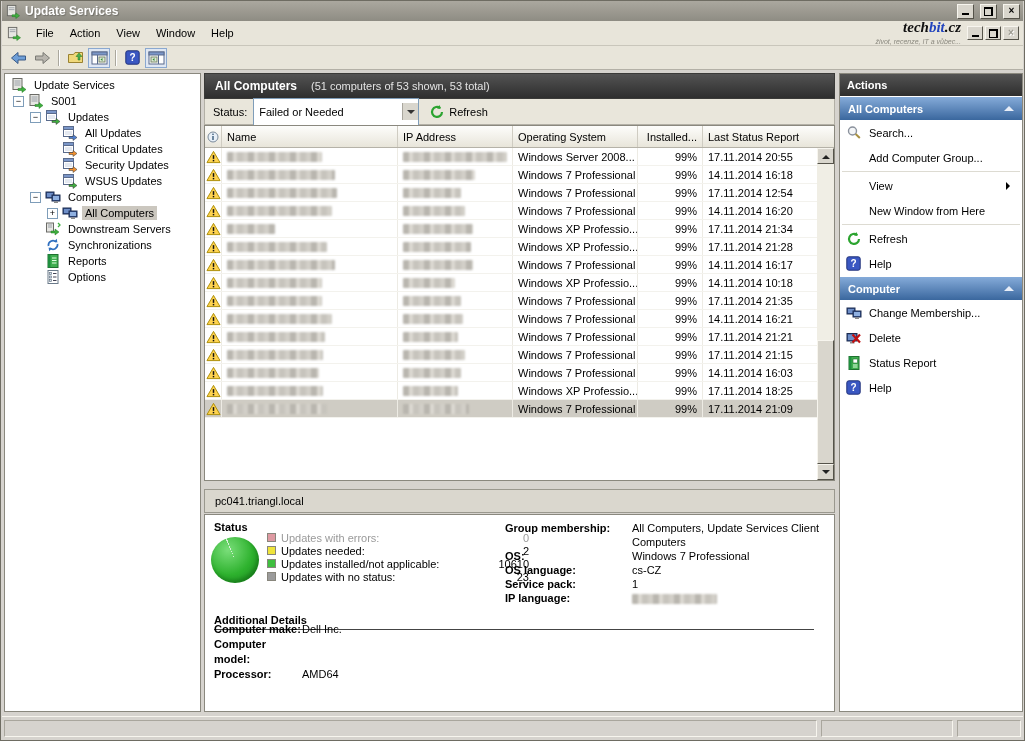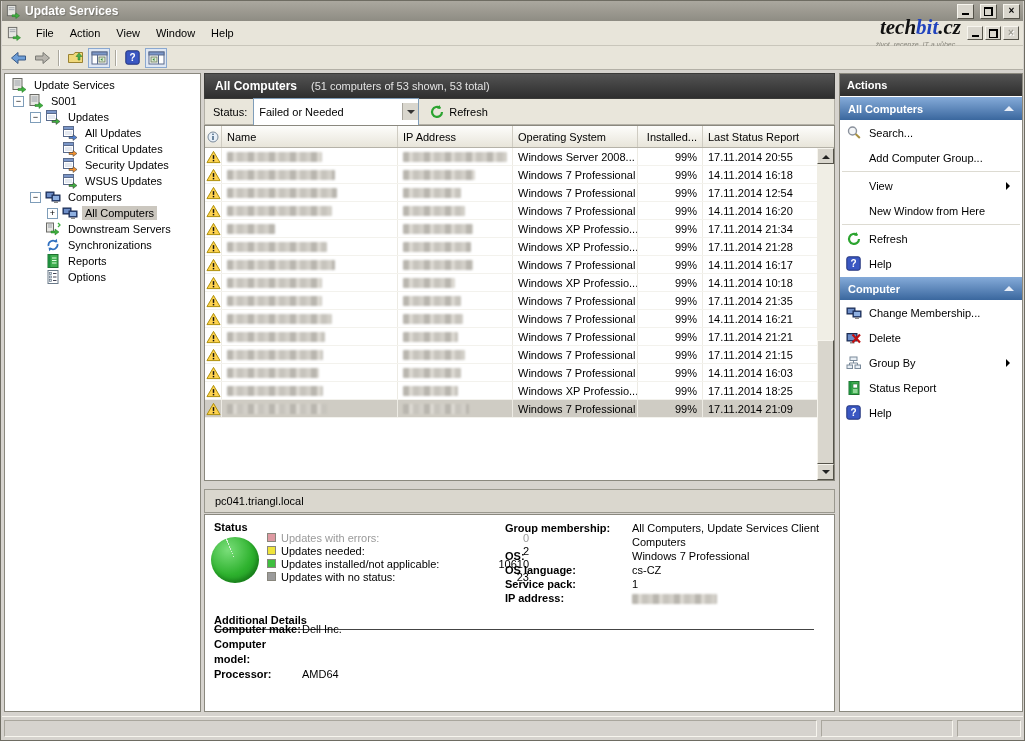--- a/index.html
+++ b/index.html
@@ -15,21 +15,21 @@
   .g-rest{position:relative;width:9px;height:9px;}
   .g-rest::before{content:"";position:absolute;right:0;top:0;width:6px;height:6px;border:1px solid #000;border-top-width:2px;background:#d9d6cd;}
   .g-rest::after{content:"";position:absolute;left:0;bottom:0;width:6px;height:6px;border:1px solid #000;border-top-width:2px;background:#d9d6cd;}
   .g-x{color:#000;}
   .g-x.dis{color:#9a988e;text-shadow:1px 1px 0 #fff;}
 
   
   .menubar{position:absolute;left:1px;right:1px;top:20px;height:25px;background:#e8e5da;border-bottom:1px solid #c9c6bb;display:flex;align-items:center;padding:0 4px;}
   .menu-item{padding:3px 8px;cursor:default;}
   .brand{margin-left:auto;text-align:right;line-height:1;margin-right:4px;}
-  .brand .bname{font-family:"Liberation Serif","DejaVu Serif",serif;font-style:italic;font-weight:bold;font-size:21px;color:#111;}
+  .brand .bname{font-family:"Liberation Serif","DejaVu Serif",serif;font-style:italic;font-weight:bold;font-size:15px;color:#111;}
   .brand .bmid{color:#2143bd;}
   .brand .btag{font-size:7px;color:#8a887e;font-style:italic;}
   .mini .wbtn{width:16px;height:14px;}
 
   
   .toolbar{position:absolute;left:1px;right:1px;top:45px;height:24px;background:#e8e5da;border-bottom:1px solid #b3b0a6;display:flex;align-items:center;padding:0 5px;gap:2px;}
   .tbtn{width:22px;height:20px;display:flex;align-items:center;justify-content:center;border:1px solid transparent;}
   .tbtn.pressed{border-color:#8aa8d0;background:#dfe7f3;}
   .tsep{width:1px;height:16px;background:#aaa79d;margin:0 3px;box-shadow:1px 0 0 #fff;}
 
@@ -780,21 +780,21 @@
             </div>
             <div class="irow">
               <span class="ilabel">OS language:</span>
               <span class="ival">cs-CZ</span>
             </div>
             <div class="irow">
               <span class="ilabel">Service pack:</span>
               <span class="ival">1</span>
             </div>
             <div class="irow">
-              <span class="ilabel">IP address:</span>
+              <span class="ilabel">IP language:</span>
               <span class="ival"><span class="redact" style="display: inline-block; width: 85px; margin-top: 3px;"></span></span>
             </div>
           </div>
         <div class="ad-title">Additional Details</div>
         <div class="ad-line"></div>
         <div class="adrows" id="adrows">
             <div class="adrow">
               <span class="adlabel">Computer make:</span>
               <span class="adval">Dell Inc.</span>
             </div>
@@ -881,35 +881,20 @@
                 <rect x="2" y="4.5" width="8" height="5.5" fill="#6f8fc8"></rect>
                 <rect x="4" y="12" width="4.5" height="1.5" fill="#8a8a8a"></rect>
                 <path d="M6.5 4.5l7.5 8M14 4.5l-7.5 8" stroke="#c01010" stroke-width="2.2"></path>
               </svg>
             </span>
             <span>Delete</span>
           </div>
           <div class="a-item">
             <span class="a-ic">
               <svg width="16" height="16" viewBox="0 0 16 16">
-                <rect x="4" y="2" width="7" height="3.5" fill="#e8eef4" stroke="#7a8a9a"></rect>
-                <line x1="7.5" y1="5.5" x2="7.5" y2="8" stroke="#7a8a9a"></line>
-                <line x1="3.5" y1="8" x2="11.5" y2="8" stroke="#7a8a9a"></line>
-                <line x1="3.5" y1="8" x2="3.5" y2="10" stroke="#7a8a9a"></line>
-                <line x1="11.5" y1="8" x2="11.5" y2="10" stroke="#7a8a9a"></line>
-                <rect x="1" y="10" width="5.5" height="3.5" fill="#e8eef4" stroke="#7a8a9a"></rect>
-                <rect x="9" y="10" width="5.5" height="3.5" fill="#e8eef4" stroke="#7a8a9a"></rect>
-              </svg>
-            </span>
-            <span>Group By</span>
-            <span class="a-arrow"></span>
-          </div>
-          <div class="a-item">
-            <span class="a-ic">
-              <svg width="16" height="16" viewBox="0 0 16 16">
                 <rect x="3" y="1.5" width="10" height="13" fill="#3fae4f" stroke="#1f6f2f"></rect>
                 <rect x="3" y="1.5" width="2.5" height="13" fill="#1f8f3f"></rect>
                 <rect x="7" y="4" width="4.5" height="4" fill="#fff" stroke="#1f6f2f" stroke-width="0.6"></rect>
                 <line x1="7" y1="10" x2="11.5" y2="10" stroke="#e0ffe0"></line>
                 <line x1="7" y1="12" x2="11.5" y2="12" stroke="#e0ffe0"></line>
               </svg>
             </span>
             <span>Status Report</span>
           </div>
           <div class="a-item">

